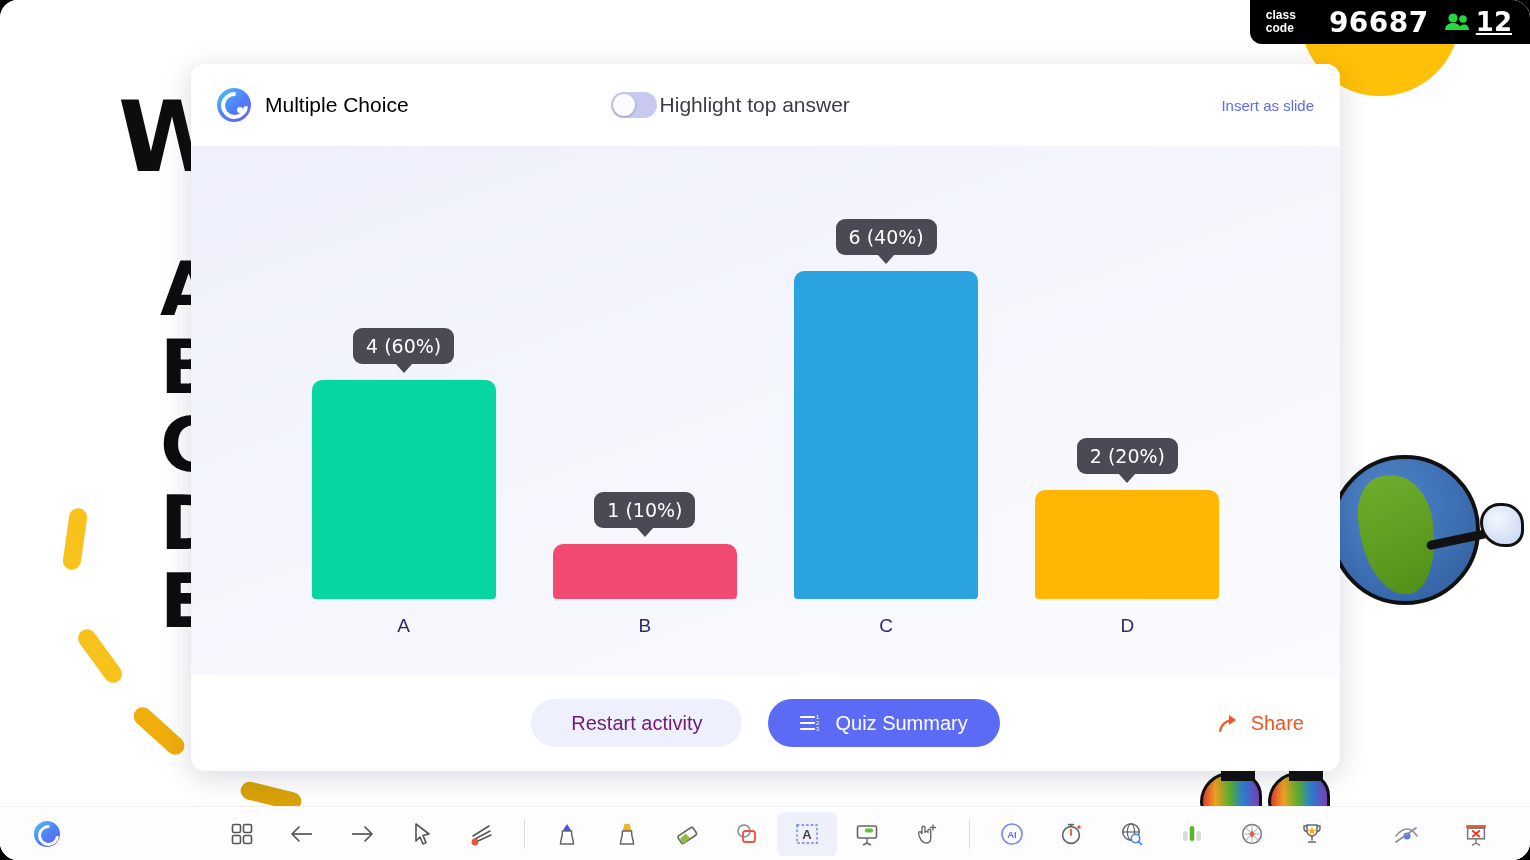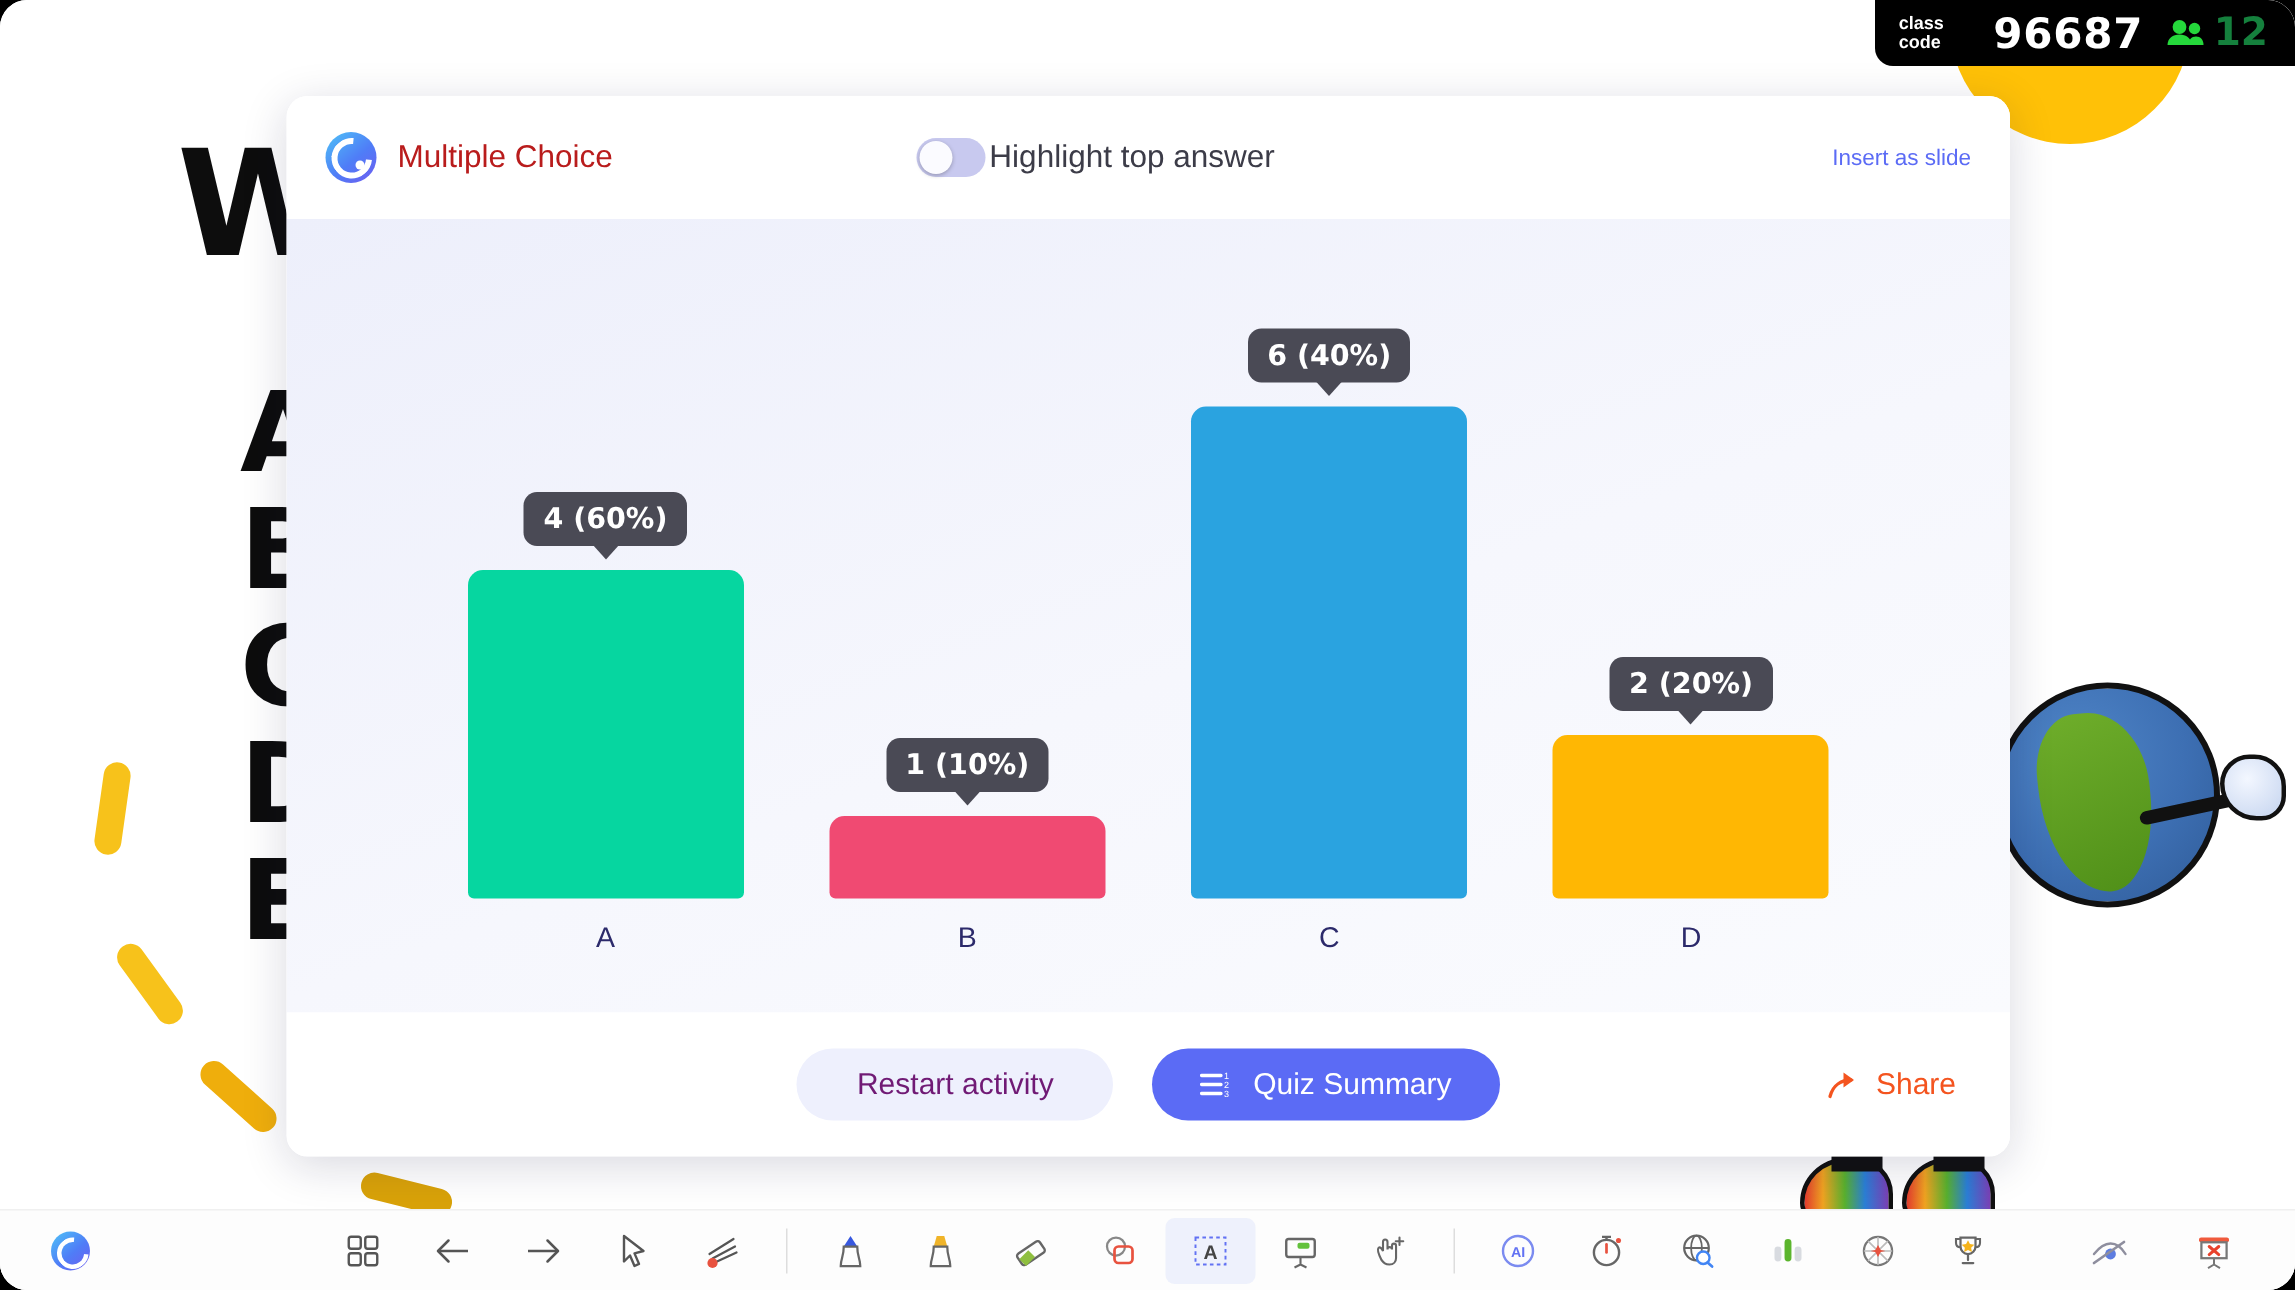--- a/index.html
+++ b/index.html
@@ -107,21 +107,21 @@
   .cc-lbl {
     font-size: 12px; line-height: 13px; color: #ffffff;
     font-weight: 600; text-align: left;
   }
   .cc-num {
     font-size: 28px; font-weight: 700; color: #fff; letter-spacing: 0.5px;
     font-family: "DejaVu Sans", sans-serif;
     margin-left: 19px;
   }
   .cc-people { display: flex; align-items: center; gap: 5px; }
-  .cc-count { font-size: 26px; font-weight: 700; color: #15803d; font-family: "DejaVu Sans", sans-serif;}
+  .cc-count { font-size: 26px; font-weight: 700; color: #ffffff; font-family: "DejaVu Sans", sans-serif; text-decoration: underline;}
 
   
   .panel {
     position: absolute; left: 191px; top: 64px;
     width: 1149px; height: 707px;
     background: #fff;
     border-radius: 14px;
     box-shadow: 0 6px 30px rgba(20,20,60,.16);
     overflow: hidden;
     display: flex; flex-direction: column;
@@ -144,21 +144,21 @@
     border: 4px solid #ffffff; border-right-color: transparent;
     transform: rotate(-40deg);
   }
   .cp-logo::after {
     content: ""; position: absolute;
     width: 6px; height: 6px; border-radius: 50%;
     background: #fff; right: 8px; bottom: 9px;
   }
   .hdr-title {
     margin-left: 14px;
-    font-size: 21px; color: #b91c1c; font-weight: 400;
+    font-size: 21px; color: #000000; font-weight: 400;
   }
   .hdr-toggle-wrap {
     display: flex; align-items: center; gap: 3px;
     margin-left: 202px;
   }
   .toggle {
     width: 46px; height: 26px; border-radius: 14px;
     background: #c8c9ef;
     position: relative; cursor: pointer;
   }
@@ -186,21 +186,21 @@
     display: flex; align-items: flex-end;
     padding: 0 92px;
   }
   .bar-col {
     flex: 1 1 0; display: flex; flex-direction: column;
     align-items: center; justify-content: flex-end;
     height: 100%; position: relative;
   }
   .tooltip {
     background: #4a4a55; color: #fff;
-    font-size: 19px; font-weight: 700;
+    font-size: 19px; font-weight: 400;
     padding: 7px 13px; border-radius: 9px;
     position: relative; margin-bottom: 16px;
     white-space: nowrap;
     font-family: "DejaVu Sans", sans-serif;
   }
   .tooltip::after {
     content: ""; position: absolute;
     left: 50%; transform: translateX(-50%);
     bottom: -9px;
     border-left: 9px solid transparent;

